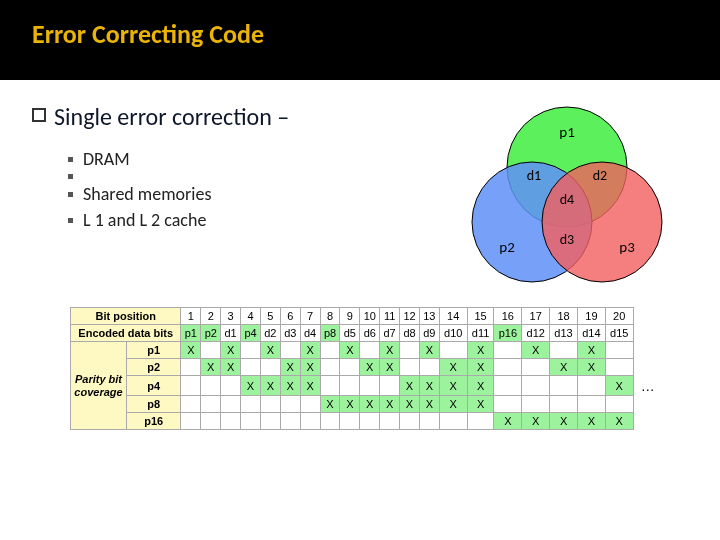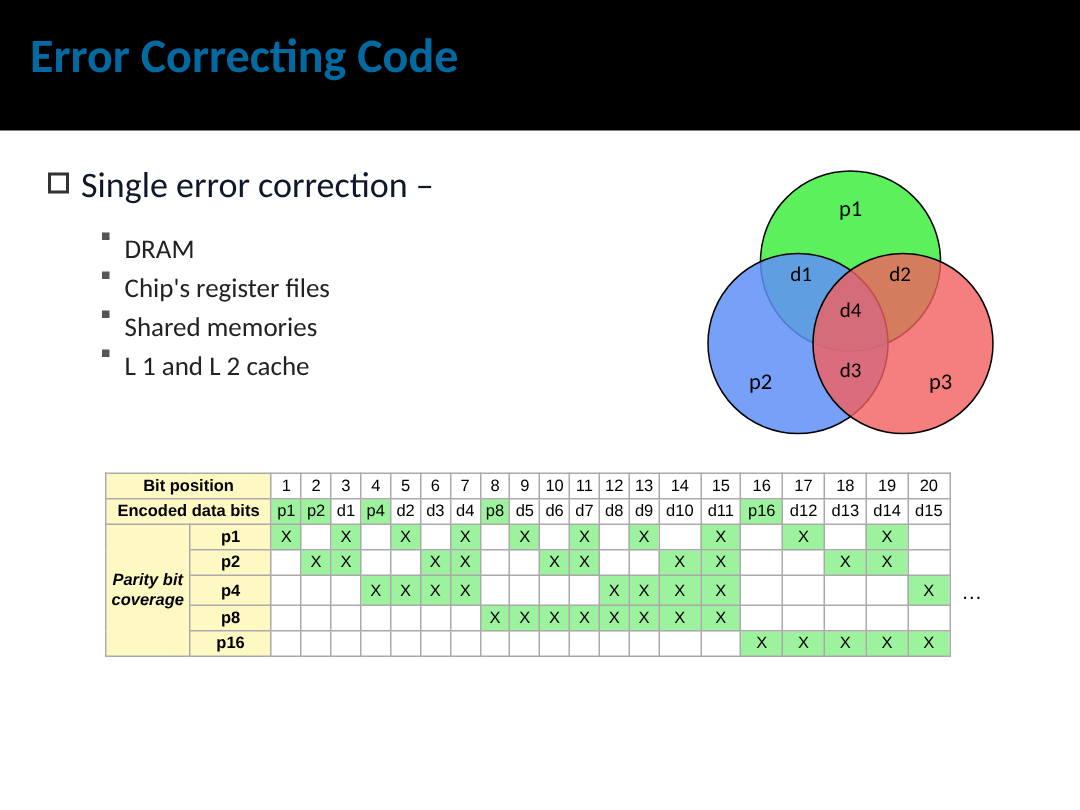--- a/index.html
+++ b/index.html
@@ -1,30 +1,30 @@
 <!DOCTYPE html>
 <html><head>
 <meta charset="utf-8">
 <style>
   * { margin: 0; padding: 0; box-sizing: border-box; }
   body { width: 720px; height: 540px; background: #fff; font-family: Calibri, "Segoe UI", sans-serif; overflow: hidden; }
 
   .title-bar { background: #000; padding: 18px 20px 30px 20px; }
-  .title { color: #0369a1; font-size: 32px; font-weight: 600; }
+  .title { color: #eab308; font-size: 26px; font-weight: 600; margin-left: 12px; }
 
   .content { padding: 22px 28px 10px 32px; display: flex; gap: 10px; }
   .left { flex: 1; }
   .right { flex: 0 0 240px; }
 
   .heading-row { display: flex; align-items: flex-start; gap: 8px; margin-bottom: 16px; }
   .box-bullet { width: 14px; height: 14px; border: 2px solid #333; margin-top: 6px; flex-shrink: 0; }
   .heading { font-size: 24px; color: #0f172a; line-height: 1.25; font-weight: 400; }
 
   .sublist { padding-left: 36px; }
-  .sub-item { display: flex; align-items: flex-start; gap: 10px; margin-bottom: 4px; }
+  .sub-item { display: flex; align-items: center; gap: 10px; margin-bottom: 4px; }
   .dot { width: 5px; height: 5px; background: #555; flex-shrink: 0; }
   .sub-text { font-size: 18px; color: #222; font-family: Calibri, sans-serif; }
 
   .venn { width: 230px; height: 185px; }
 
   .table-wrap { padding: 0 60px 0 70px; margin-top: 6px; }
   .hamming-table { border-collapse: collapse; font-family: Arial, sans-serif; font-size: 11px; color: #000; width: 100%; }
   .hamming-table th, .hamming-table td { border: 1px solid #aaa; text-align: center; padding: 2px 1px; background: #fff; }
   .hamming-table th { font-weight: 700; background:#fff; }
   .hamming-table .hdr { background: #fef9c3; font-weight: 700; }
@@ -48,21 +48,20 @@
         <span>Single error correction –</span><br>
       </div>
     </div>
     <div class="sublist">
       <div class="sub-item">
           <div class="dot"></div>
           <span class="sub-text">DRAM</span>
         </div>
       <div class="sub-item">
           <div class="dot"></div>
-          <span class="sub-text">Chip's register files</span>
         </div>
       <div class="sub-item">
           <div class="dot"></div>
           <span class="sub-text">Shared memories</span>
         </div>
       <div class="sub-item">
           <div class="dot"></div>
           <span class="sub-text">L 1 and L 2 cache</span>
         </div>
     </div>

